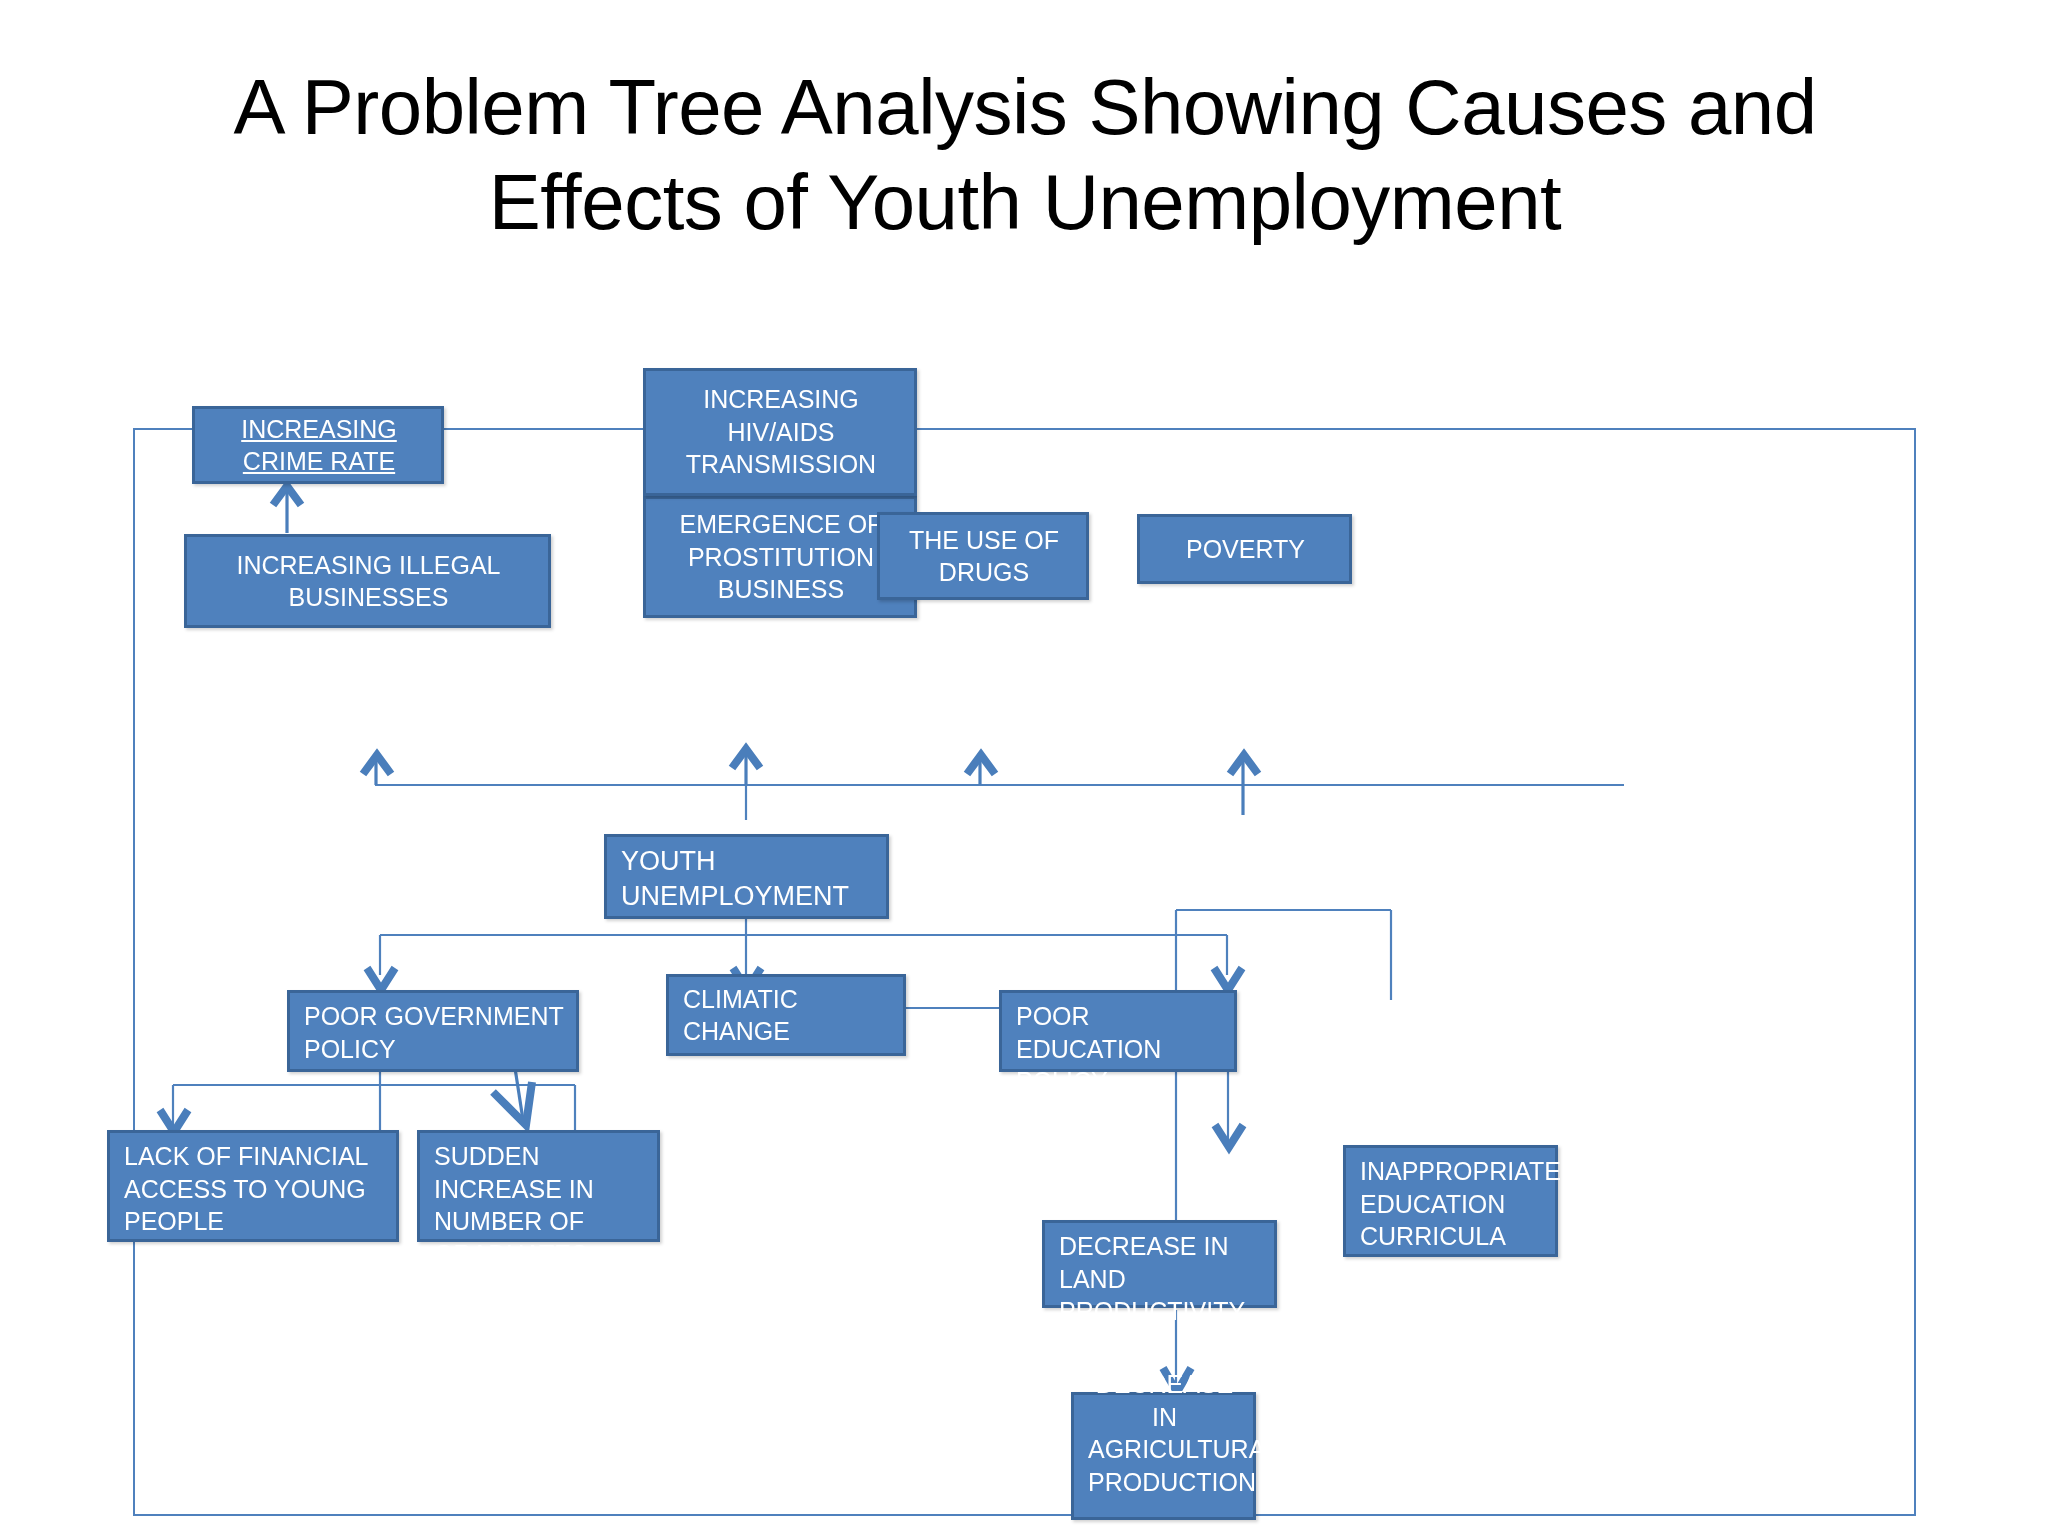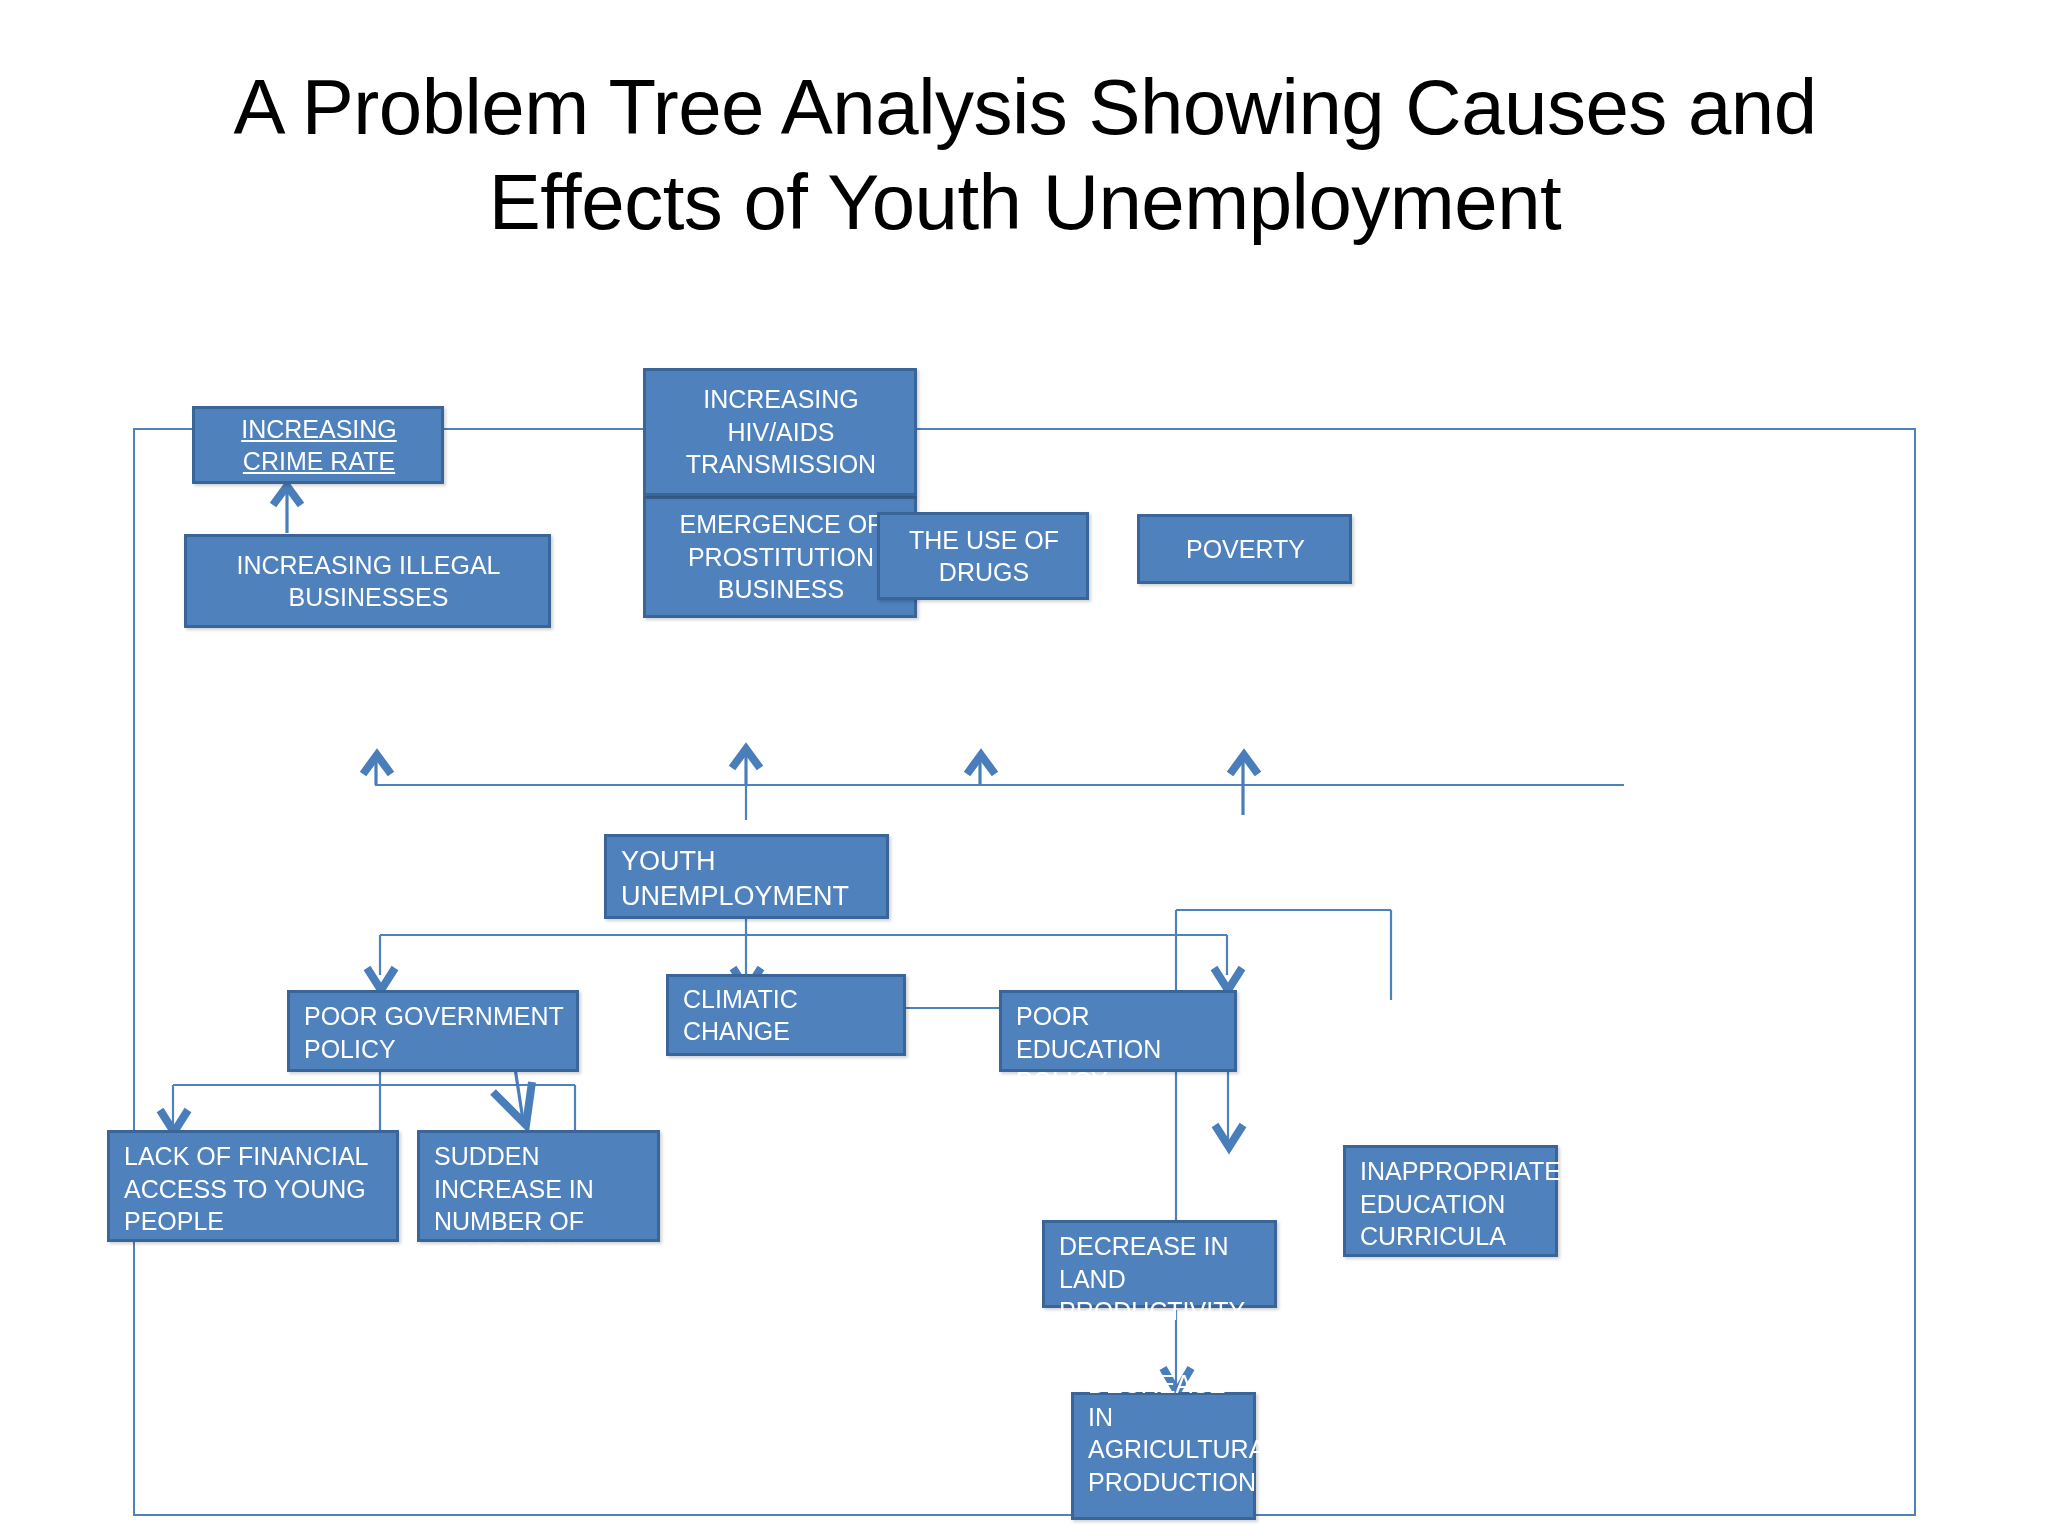--- a/index.html
+++ b/index.html
@@ -229,17 +229,17 @@
   </div>
 
   <div class="node" id="node-decrease-land-productivity" style="left:907px; top:790px; width:235px; height:88px;">
     <span class="label">DECREASE IN LAND PRODUCTIVITY</span>
   </div>
 
   <div class="node" id="node-inappropriate-education-curricula" style="left:1208px; top:715px; width:215px; height:112px;">
     <span class="label">INAPPROPRIATE EDUCATION CURRICULA</span>
   </div>
 
-  <div class="node overflow-top" id="node-decrease-agricultural-production" style="left:936px; top:962px; width:185px; height:128px;">
+  <div class="node overflow-top" id="node-decrease-agricultural-production" style="left:936px; top:962px; width:185px; height:128px;text-align:center;">
     <span class="label">DECREASE IN AGRICULTURAL PRODUCTION</span>
   </div>
 
 </div>
 
 </body></html>

